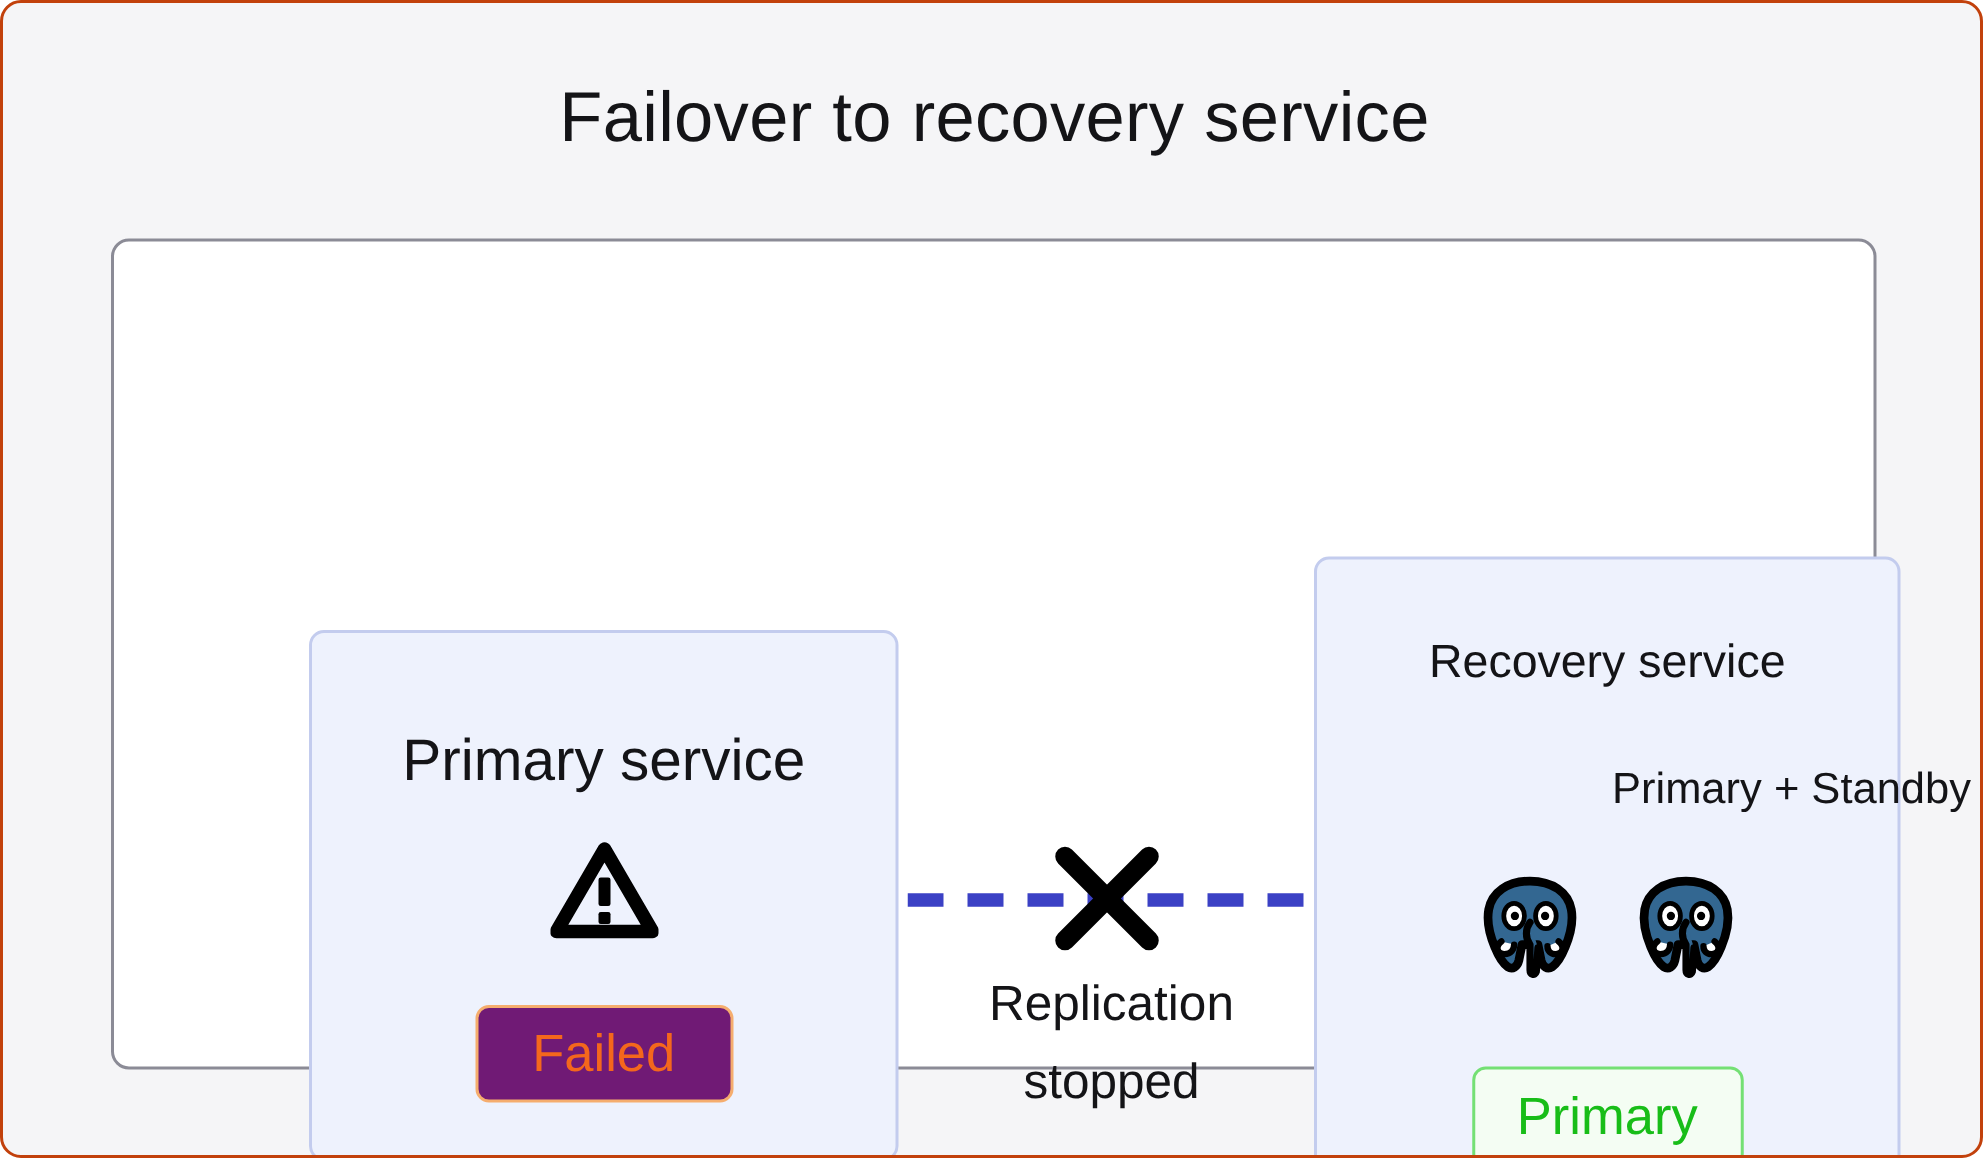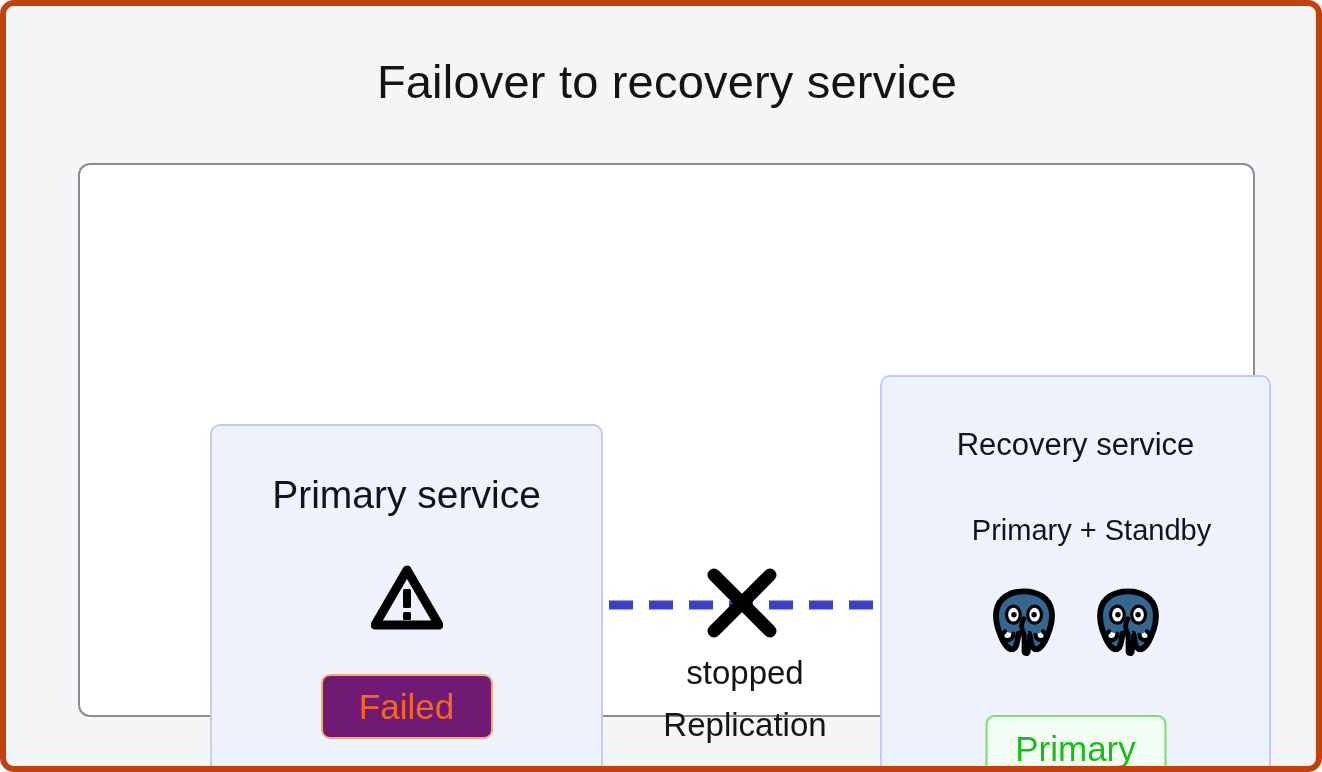--- a/index.html
+++ b/index.html
@@ -9,21 +9,21 @@
   }
   body {
     font-family: "Liberation Sans", sans-serif;
   }
   .page {
     position: relative;
     width: 1322px;
     height: 772px;
     box-sizing: border-box;
     background: #f5f5f7;
-    border: 6px solid #c2410c;
+    border: 2px solid #c2410c;
     border-radius: 14px;
     overflow: hidden;
   }
   .title {
     position: absolute;
     left: 0;
     top: 48px;
     width: 1322px;
     text-align: center;
     font-size: 47px;
@@ -65,36 +65,37 @@
   .svc-title {
     position: absolute;
     left: 0;
     width: 100%;
     text-align: center;
     color: #141417;
     font-weight: 400;
     white-space: nowrap;
   }
   .svc-primary .svc-title {
-    top: 47px;
+    top: 64px;
     font-size: 39px;
   }
   .svc-recovery .svc-title {
     top: 50px;
     font-size: 31px;
   }
   .svc-sub {
     position: absolute;
-    left: 16px;
+    left: 1px;
     top: 137px;
     width: 100%;
-    text-align: center;
+    text-align: right;
     font-size: 29px;
     color: #141417;
     white-space: nowrap;
+    padding-left: 48px;
   }
   .warn-wrap {
     position: absolute;
     left: 50%;
     top: 139px;
     transform: translateX(-50%);
     width: 72px;
     height: 66px;
   }
   .pg-row {
@@ -243,18 +244,18 @@
     </div>
 
     <div class="xmark">
       <svg width="80" height="80" viewBox="0 0 80 80" aria-hidden="true">
         <line x1="12" y1="12" x2="68" y2="68" stroke="#000000" stroke-width="13" stroke-linecap="round"></line>
         <line x1="68" y1="12" x2="12" y2="68" stroke="#000000" stroke-width="13" stroke-linecap="round"></line>
       </svg>
     </div>
 
     <div class="link-label">
+      <span>Replication</span>
       <span>stopped</span>
-      <span>Replication</span>
     </div>
 
   </div>
 </div>
 
 </body></html>

